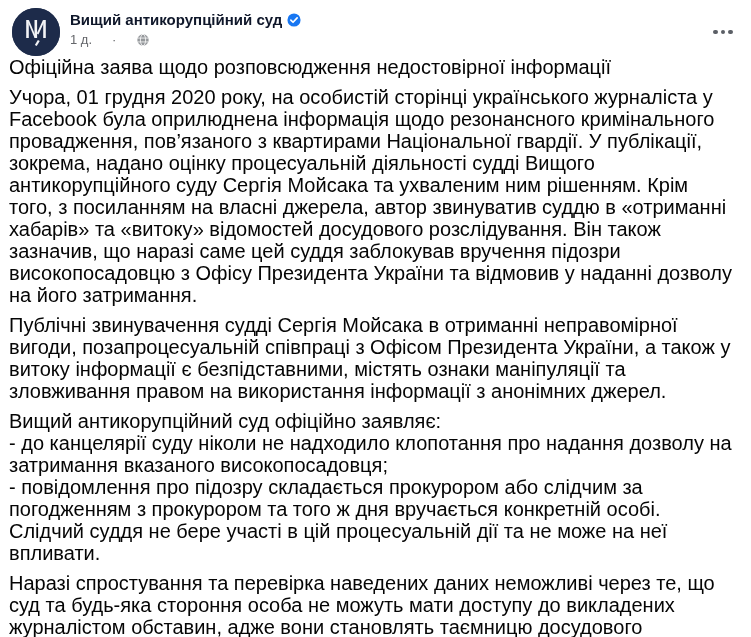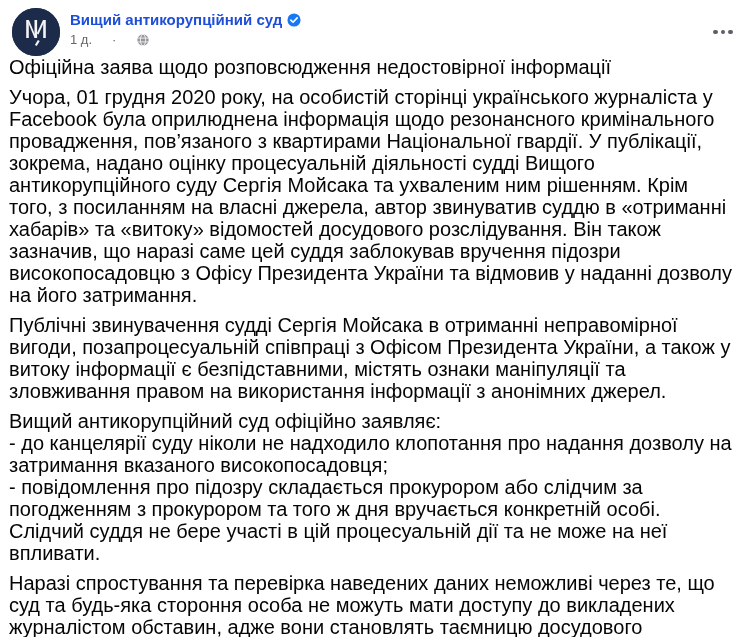--- a/index.html
+++ b/index.html
@@ -12,21 +12,21 @@
 
   
   .post-header{display:flex;align-items:flex-start;padding-left:3px;}
   .avatar{
     width:48px;height:48px;border-radius:50%;
     background:#1d2b4a;flex:0 0 48px;display:block;cursor:pointer;
   }
   .hdr-text{margin-left:10px;padding-top:2px;min-width:0;}
   .name-row{display:flex;align-items:center;gap:5px;}
   .page-name{
-    font-size:15px;font-weight:700;color:#1d4ed8;line-height:20px;
+    font-size:15px;font-weight:700;color:#0f172a;line-height:20px;
     text-decoration:none;cursor:pointer;
   }
   .verified{width:14px;height:14px;display:block;}
   .meta-row{
     display:flex;align-items:center;gap:20px;margin-top:2px;
     font-size:13px;color:#65676b;line-height:16px;
   }
   .timestamp{color:#65676b;text-decoration:none;cursor:pointer;}
   .globe{width:14px;height:14px;display:block;opacity:.9;}
 

